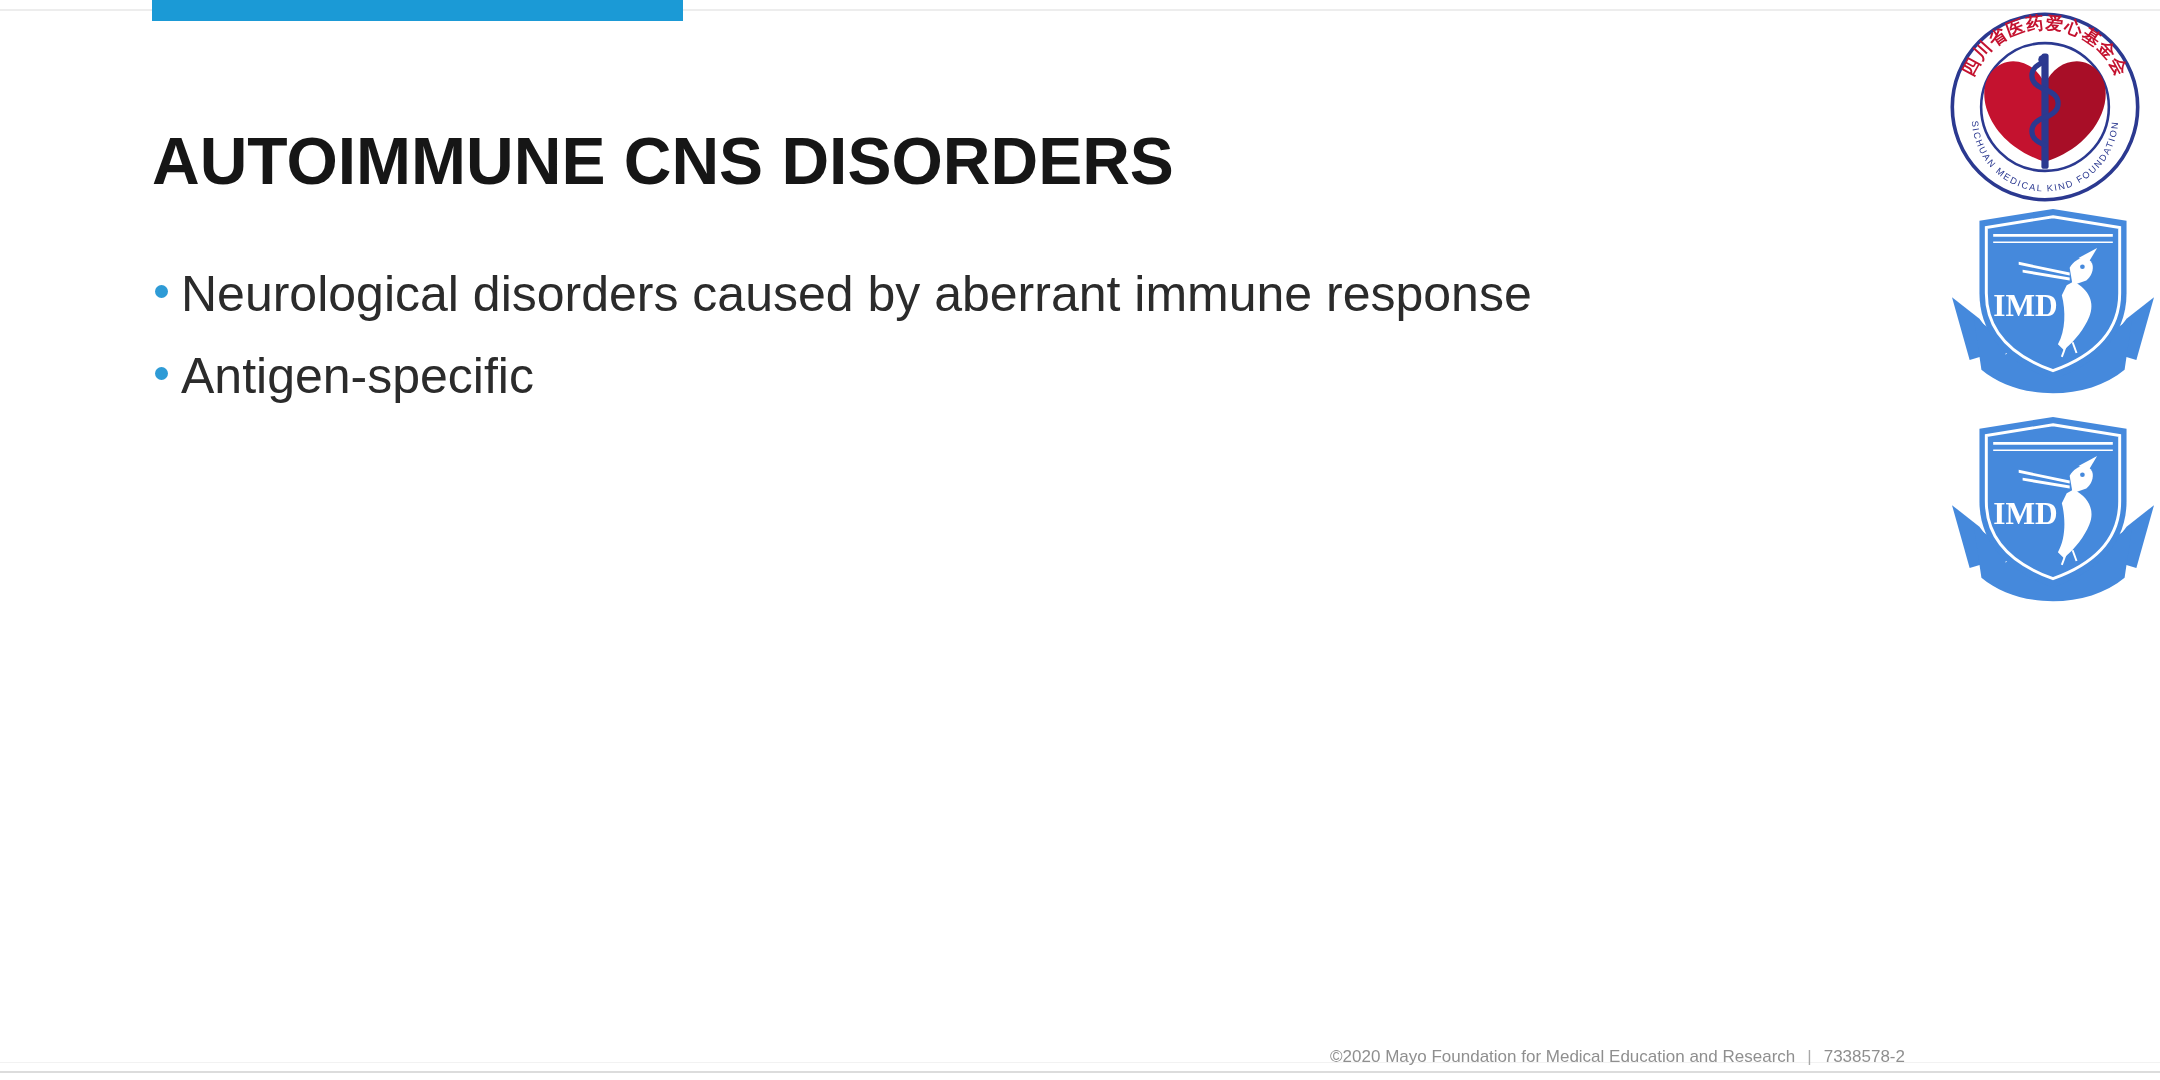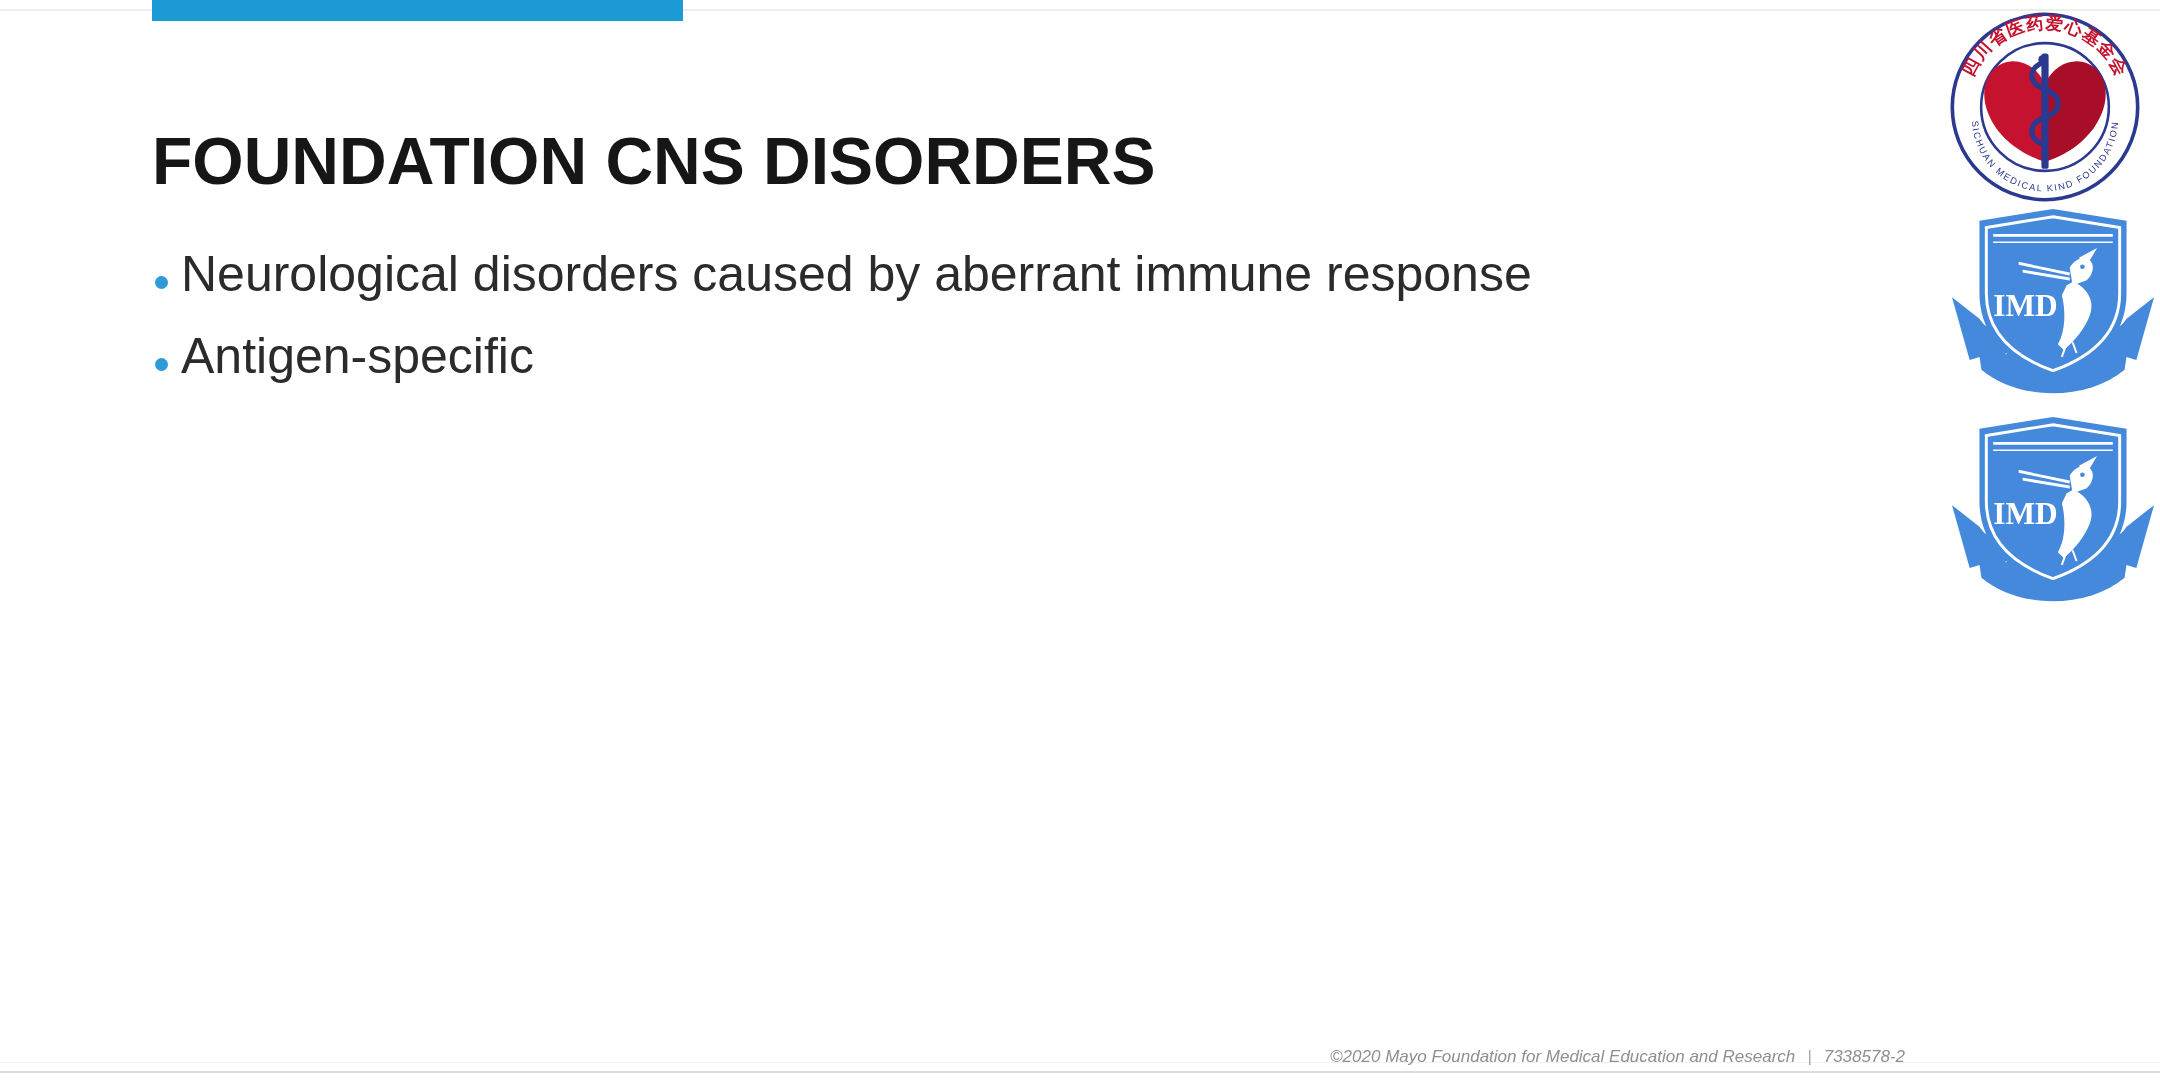--- a/index.html
+++ b/index.html
@@ -14,52 +14,52 @@
 
   #accent-bar{
     position:absolute;left:152px;top:0;width:531px;height:21px;background:#1b9ad6;
   }
   #slide-title{
     position:absolute;left:152px;top:84px;
     font-size:66px;font-weight:bold;color:#161616;letter-spacing:0;
     white-space:nowrap;line-height:66px;
   }
   #bullet-list{position:absolute;left:155px;top:248px;}
-  .bullet{display:flex;align-items:center;margin-bottom:30px;height:52px;}
+  .bullet{display:flex;align-items:flex-start;margin-bottom:30px;height:52px;margin-top:20px;}
   .bullet-dot{
     flex:0 0 auto;width:13px;height:13px;border-radius:50%;background:#2e9bd6;
     margin-top:17px;margin-right:13px;
   }
   .bullet-text{
     font-size:50px;line-height:52px;color:#2b2b2b;white-space:nowrap;
   }
   #footer{
     position:absolute;top:1047px;right:255px;display:flex;align-items:flex-end;
-    font-size:17px;color:#8f8f8f;white-space:nowrap;font-style:italic;
+    font-size:17px;color:#8f8f8f;white-space:nowrap;
   }
   #footer .sep{margin:0 12px;color:#a8a8a8;}
   .logo{position:absolute;}
   #foundation-seal{left:1942px;top:8px;}
   #imd-shield-0{left:1950px;top:203px;}
   #imd-shield-1{left:1950px;top:411px;}
   svg text{font-family:"Liberation Sans", sans-serif;}
   .monogram{font-family:"Liberation Serif", serif;font-weight:bold;}
 </style>
 </head>
 <body>
 
 <div id="stage">
 
   <div id="hairline-top" class="hairline"></div>
   <div id="hairline-bottom2" class="hairline"></div>
   <div id="hairline-bottom" class="hairline"></div>
 
   <div id="accent-bar"></div>
 
-  <h1 id="slide-title">FOUNDATION CNS DISORDERS</h1>
+  <h1 id="slide-title">AUTOIMMUNE CNS DISORDERS</h1>
 
   <div id="bullet-list">
     <div class="bullet">
       <span class="bullet-dot"></span>
       <span class="bullet-text">Neurological disorders caused by aberrant immune response</span>
     </div>
     <div class="bullet">
       <span class="bullet-dot"></span>
       <span class="bullet-text">Antigen-specific</span>
     </div>

